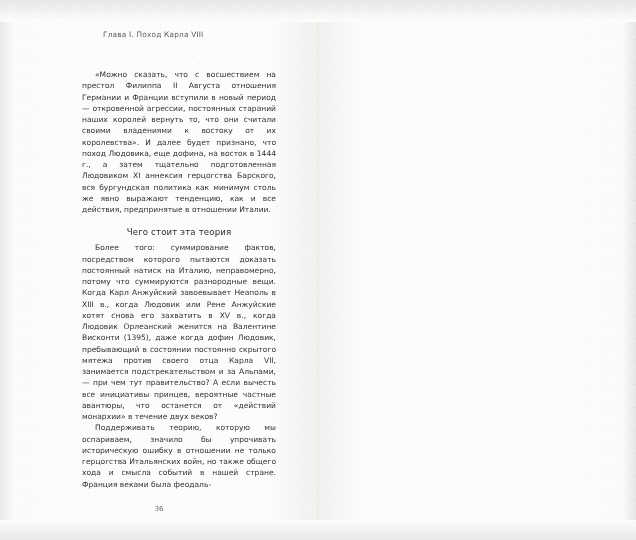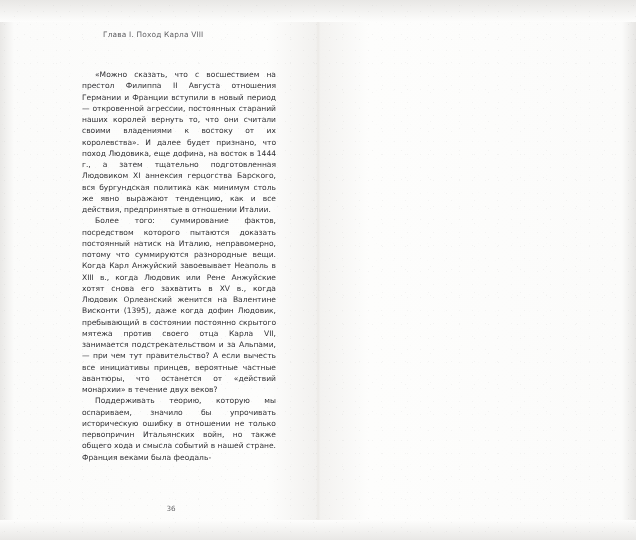--- a/index.html
+++ b/index.html
@@ -97,21 +97,21 @@
   }
 
   .folio {
     position: absolute;
     bottom: 27px;
     font-size: 7.2px;
     color: #6a6a6d;
     width: 318px;
     text-align: center;
   }
-  #folio-left  { left: 12px; }
+  #folio-left  { left: 0px; }
 
   
   #grain {
     position: absolute;
     left: 0; top: 0; width: 636px; height: 540px;
     pointer-events: none;
     opacity: 0.035;
     background-image:
       radial-gradient(circle at 12% 30%, #000 0.4px, transparent 0.7px),
       radial-gradient(circle at 63% 71%, #000 0.4px, transparent 0.7px),
@@ -129,23 +129,24 @@
   <div id="top-shadow"></div>
   <div id="bottom-shadow"></div>
 
   <div class="page" id="page-left">
 
     <div class="running-head" id="head-left">Глава I. Поход Карла VIII</div>
 
     <div class="col" id="col-left">
       <p class="para">«Можно сказать, что с восшествием на престол Филиппа II Августа отношения Германии и Франции вступили в новый период — откровенной агрессии, постоянных стараний наших королей вернуть то, что они считали своими владениями к востоку от их королевства». И далее будет признано, что поход Людовика, еще дофина, на восток в 1444 г., а затем тщательно подготовленная Людовиком XI аннексия герцогства Барского, вся бургундская политика как минимум столь же явно выражают тенденцию, как и все действия, предпринятые в отношении Италии.</p>
 
+      <h2 class="section-head">Чего стоит эта теория</h2>
 
       <p class="para">Более того: суммирование фактов, посредством которого пытаются доказать постоянный натиск на Италию, неправомерно, потому что суммируются разнородные вещи. Когда Карл Анжуйский завоевывает Неаполь в XIII в., когда Людовик или Рене Анжуйские хотят снова его захватить в XV в., когда Людовик Орлеанский женится на Валентине Висконти (1395), даже когда дофин Людовик, пребывающий в состоянии постоянно скрытого мятежа против своего отца Карла VII, занимается подстрекательством и за Альпами, — при чем тут правительство? А если вычесть все инициативы принцев, вероятные частные авантюры, что останется от «действий монархии» в течение двух веков?</p>
-      <p class="para">Поддерживать теорию, которую мы оспариваем, значило бы упрочивать историческую ошибку в отношении не только первопричин Итальянских войн, но также общего хода и смысла событий в нашей стране. Франция веками была феодаль-</p>
+      <p class="para">Поддерживать теорию, которую мы оспариваем, значило бы упрочивать историческую ошибку в отношении не только герцогства Итальянских войн, но также общего хода и смысла событий в нашей стране. Франция веками была феодаль-</p>
     </div>
 
     <div class="folio" id="folio-left">36</div>
   </div>
 
   <div class="page" id="page-right">
 
     
 
     

